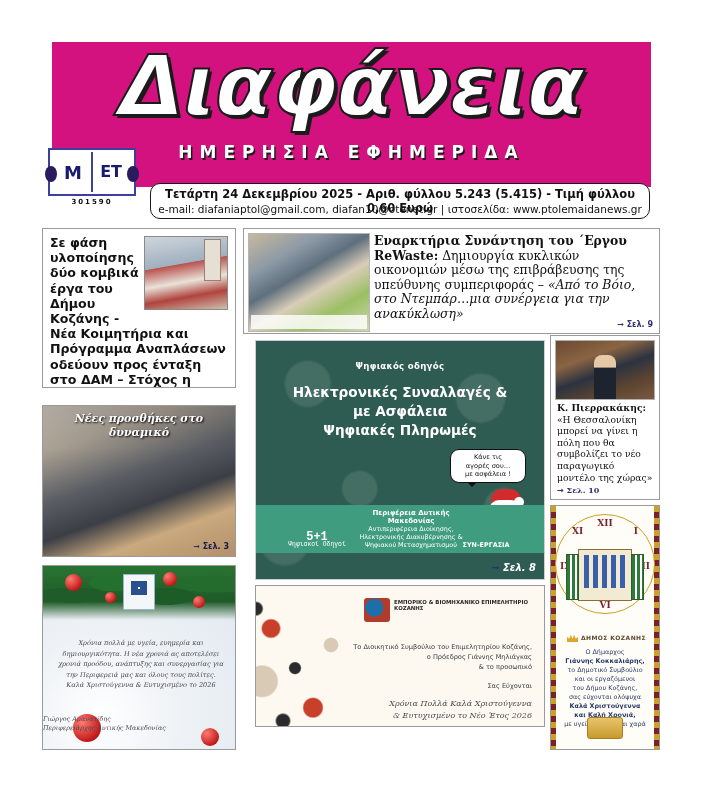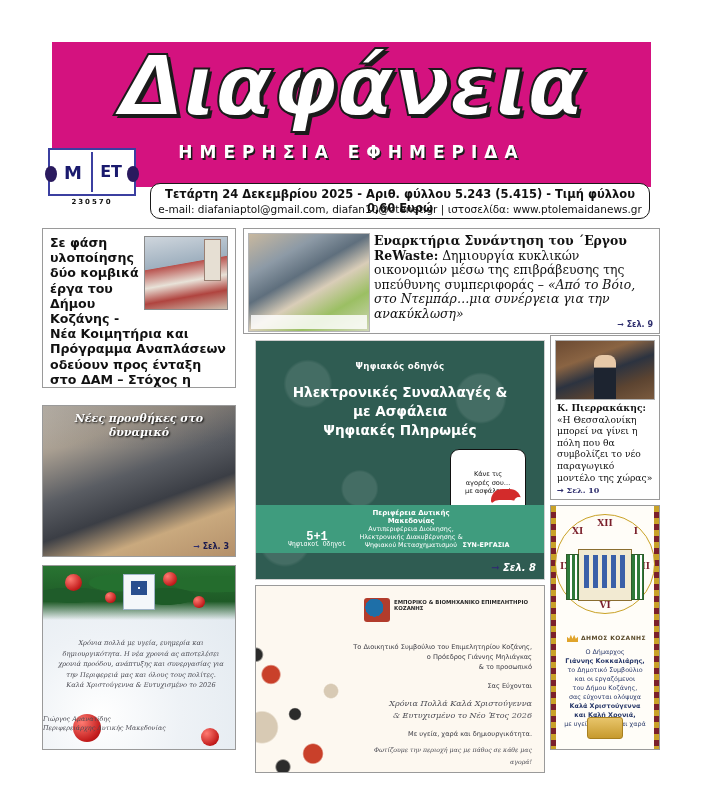--- a/index.html
+++ b/index.html
@@ -109,21 +109,21 @@
     background:
       radial-gradient(circle at 18% 18%,#fff 0 7%,transparent 8%),
       radial-gradient(circle at 78% 24%,#fff 0 8%,transparent 9%),
       radial-gradient(circle at 36% 62%,#fff 0 7%,transparent 8%),
       radial-gradient(circle at 86% 70%,#fff 0 6%,transparent 7%),
       radial-gradient(circle at 10% 84%,#fff 0 7%,transparent 8%);}
   .digi .kicker{position:absolute;left:0;top:20px;width:100%;text-align:center;
     color:#fff;font-size:8.6px;font-weight:bold;letter-spacing:.3px;}
   .digi .h{position:absolute;left:0;top:42px;width:100%;text-align:center;
     color:#fff;font-size:13.6px;font-weight:bold;line-height:19px;}
-  .digi .bubble{position:absolute;right:18px;top:108px;width:62px;padding:20px 6px;
+  .digi .bubble{position:absolute;right:18px;top:108px;width:62px;padding:3px 6px;
     background:#fff;border:1.5px solid #111;border-radius:9px;
     font-size:6.6px;line-height:8.6px;color:#111;text-align:center;}
   .digi .bubble:after{content:"";position:absolute;left:16px;bottom:-10px;
     border:5px solid transparent;border-top-color:#111;}
   .digi .robot{position:absolute;right:16px;top:148px;width:46px;height:62px;}
   .digi .robot .hat{position:absolute;left:9px;top:0;width:30px;height:14px;
     background:#d32b2b;border-radius:13px 13px 3px 3px;}
   .digi .robot .hat:after{content:"";position:absolute;right:-3px;top:8px;width:10px;height:10px;background:#fff;border-radius:50%;}
   .digi .robot .head{position:absolute;left:7px;top:11px;width:32px;height:26px;background:#fff;border-radius:10px;}
   .digi .robot .eye{position:absolute;top:21px;width:8px;height:8px;background:#58e6e0;border-radius:50%;}
@@ -133,21 +133,21 @@
   .digi .robot .tie{position:absolute;left:21px;top:38px;width:4px;height:13px;background:#d32b2b;}
   .digi .footbar{position:absolute;left:0;right:0;bottom:26px;height:48px;background:#3f9c7e;}
   .digi .fl{position:absolute;bottom:30px;color:#fff;font-size:6.4px;line-height:8px;text-align:center;}
   .digi .f1{left:18px;width:86px;font-family:Liberation Mono, monospace;}
   .digi .f1 .big{font-size:12px;font-weight:bold;display:block;}
   .digi .f2{left:100px;width:110px;}
   .digi .f2 .t{font-weight:bold;font-size:7px;display:block;}
   .digi .f3{right:19px;width:78px;font-weight:bold;}
   .digi .pageref{position:absolute;right:8px;bottom:6px;color:#fff;font-size:10px;font-style:italic;font-weight:bold;}
 
-  .chamber{left:255px;top:585px;width:290px;height:188px;}
+  .chamber{left:255px;top:585px;width:290px;height:142px;}
   .chamber .bg{position:absolute;inset:0;background:#fdf8f0;}
   .chamber .deco{position:absolute;left:-12px;bottom:-18px;width:150px;height:165px;
     background:
       radial-gradient(circle at 18% 30%,#c9402a 0 5%,transparent 6%),
       radial-gradient(circle at 34% 54%,#2b2b2b 0 4%,transparent 5%),
       radial-gradient(circle at 12% 62%,#d8cab4 0 9%,transparent 10%),
       radial-gradient(circle at 46% 78%,#c9402a 0 6%,transparent 7%),
       radial-gradient(circle at 26% 86%,#2b2b2b 0 3.5%,transparent 4.5%),
       radial-gradient(circle at 58% 40%,#d8cab4 0 5%,transparent 6%),
       radial-gradient(circle at 8% 18%,#2b2b2b 0 3%,transparent 4%);}
@@ -218,21 +218,21 @@
     <div class="masthead-sub">ΗΜΕΡΗΣΙΑ ΕΦΗΜΕΡΙΔΑ</div>
   </div>
 
   <div class="met-logo">
     <div class="met-book-spine"></div>
     <div class="met-dot l"></div>
     <div class="met-dot r"></div>
     <div class="met-m">M</div>
     <div class="met-et">ET</div>
   </div>
-  <div class="met-code">230570</div>
+  <div class="met-code">301590</div>
 
   <div class="datebox">
     <div class="l1">Τετάρτη 24 Δεκεμβρίου 2025 - Αριθ. φύλλου 5.243 (5.415) - Τιμή φύλλου 0,60 Ευρώ</div>
     <div class="l2">e-mail: diafaniaptol@gmail.com, diafan10@otenet.gr | ιστοσελίδα: www.ptolemaidanews.gr</div>
   </div>
 
   <div class="card lead">
     <div class="lead-thumb"></div>
     <h2>Σε φάση υλοποίησης δύο κομβικά έργα του Δήμου Κοζάνης - Νέα Κοιμητήρια και Πρόγραμμα Αναπλάσεων οδεύουν προς ένταξη στο ΔΑΜ – Στόχος η άμεση δημοπράτησή τους</h2>
 

